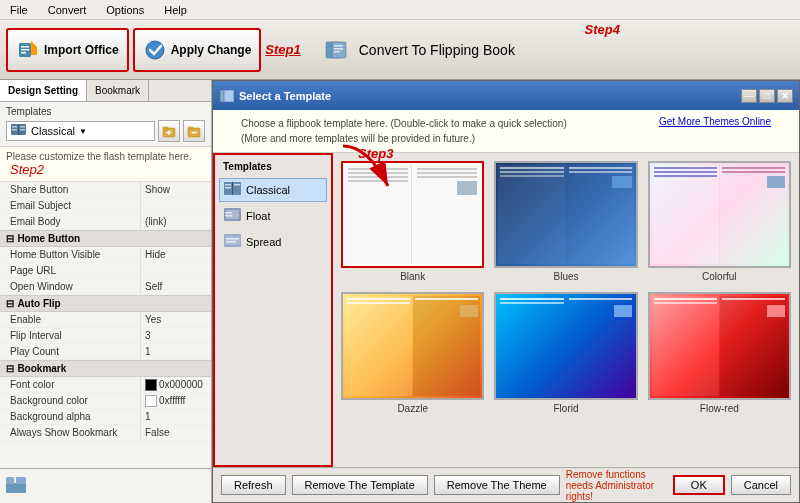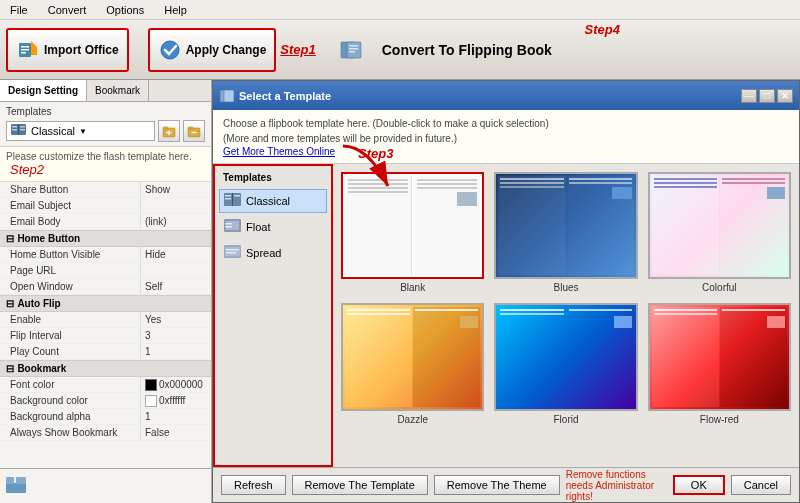--- a/index.html
+++ b/index.html
@@ -224,27 +224,26 @@
       height: 14px;
       background: linear-gradient(to bottom, #e8e5e0, #c0bdb8);
       border: 1px solid #888;
       font-size: 9px;
       display: flex;
       align-items: center;
       justify-content: center;
       cursor: pointer;
     }
     .dialog-top-info {
-      padding: 6px 10px;
+      padding: 6px 28px;
       background: #fffef5;
       border-bottom: 1px solid #ccc;
       display: flex;
       justify-content: space-between;
       align-items: flex-start;
-      flex-direction: column;
     }
     .dialog-info-text { font-size: 10px; color: #444; line-height: 1.5; }
     .more-themes-link { font-size: 10px; color: #0000cc; text-decoration: underline; cursor: pointer; white-space: nowrap; }
 
     .dialog-body {
       display: flex;
       flex: 1;
       overflow: hidden;
     }
 
@@ -379,33 +378,33 @@
         <rect x="4" y="7" width="8" height="1.5" fill="white"></rect>
         <rect x="4" y="10" width="8" height="1.5" fill="white"></rect>
         <rect x="4" y="13" width="5" height="1.5" fill="white"></rect>
         <polygon points="14,2 20,8 14,8" fill="#ff9900"></polygon>
         <rect x="14" y="8" width="6" height="8" fill="#ff9900" rx="0"></rect>
       </svg>
     </span>
     <span>Import Office</span>
   </button>
 
-  <button class="toolbar-btn red-outline" style="position:relative;margin-left:15px;">
+  <button class="toolbar-btn red-outline" style="position:relative;">
     <span class="btn-icon">
       <svg width="22" height="22" viewBox="0 0 22 22">
         <circle cx="11" cy="11" r="9" fill="#4488cc" stroke="#2266aa" stroke-width="1"></circle>
         <polyline points="6,11 10,15 17,7" stroke="white" stroke-width="2.5" fill="none" stroke-linecap="round"></polyline>
       </svg>
     </span>
     <span>Apply Change</span>
   </button>
 
   <span class="step1-label" style="position:relative; left:auto; top:auto; margin-left:0;text-decoration:underline;">Step1</span>
 
-  <span style="margin-left:20px; font-size:14px; font-weight:bold; display:flex; align-items:center; gap:20px;text-align:right;">
+  <span style="margin-left:20px; font-size:14px; font-weight:normal; display:flex; align-items:center; gap:12px;text-align:right;">
     <svg width="22" height="22" viewBox="0 0 22 22">
       <rect x="1" y="3" width="14" height="16" fill="#6699bb" rx="1" stroke="#446688" stroke-width="0.5"></rect>
       <rect x="7" y="3" width="14" height="16" fill="#88aacc" rx="1" stroke="#446688" stroke-width="0.5"></rect>
       <rect x="9" y="6" width="9" height="1.5" fill="white" opacity="0.7"></rect>
       <rect x="9" y="9" width="9" height="1.5" fill="white" opacity="0.7"></rect>
       <rect x="9" y="12" width="6" height="1.5" fill="white" opacity="0.7"></rect>
     </svg>
     <span>Convert To Flipping Book</span>
   </span>
 

